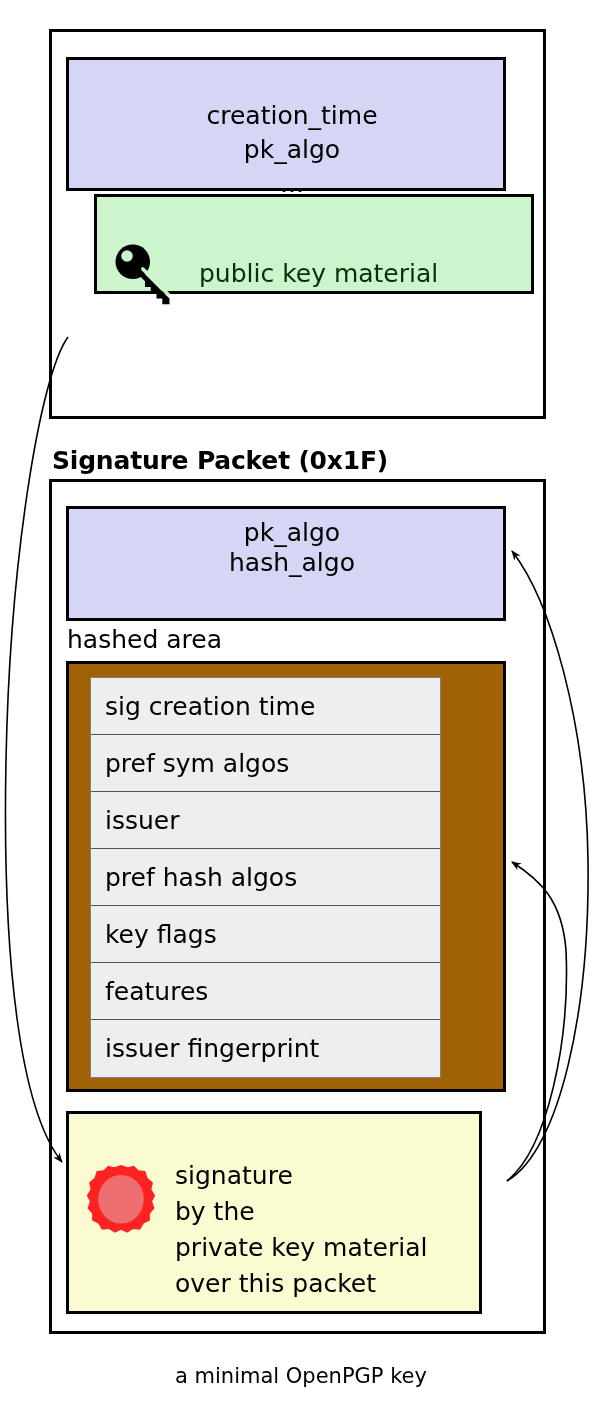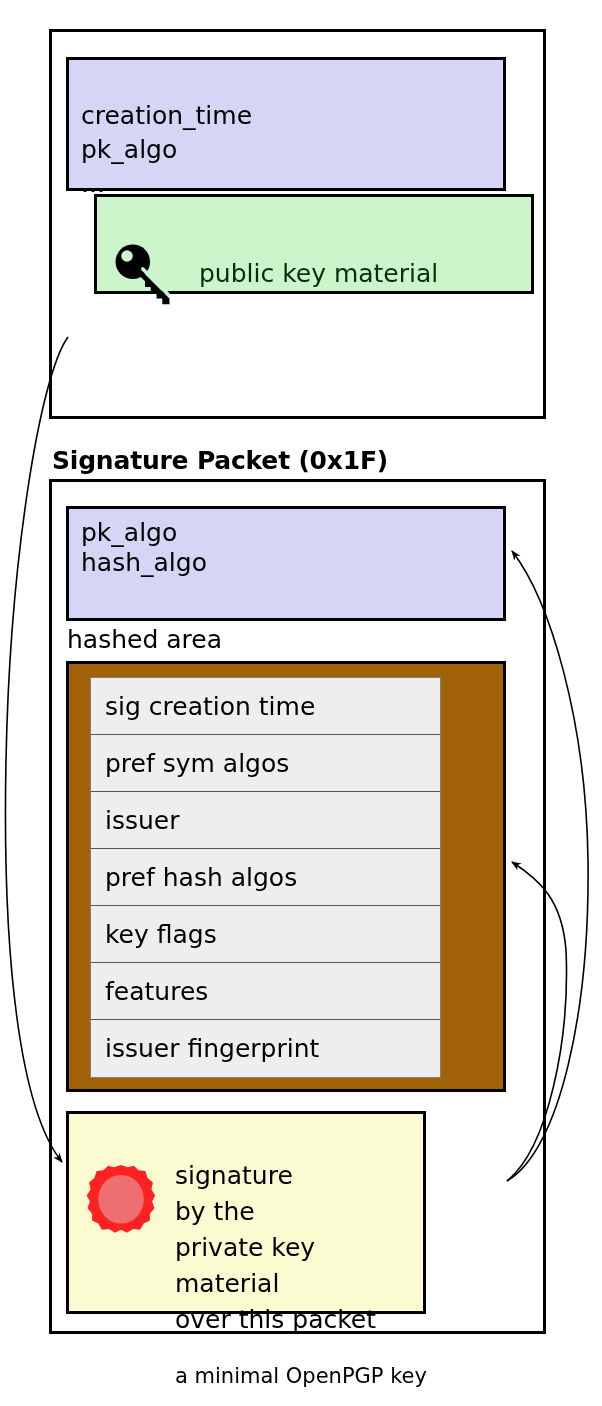--- a/index.html
+++ b/index.html
@@ -45,29 +45,29 @@
   
   .field-block {
     position: absolute;
     border: 3px solid #000;
     box-sizing: border-box;
     font-size: 25px;
     line-height: 30px;
     padding: 9px 0 0 12px;
     white-space: pre-line;
   }
-  .lavender { background: #d5d5f5; }
+  .lavender { background: #d5d5f5; text-align: center; }
   .green    { background: #ccf5cc; margin-left: 28px; }
   .yellow   { background: #fbfbd1; }
 
   #pk-meta     { left: 66px; top: 57px;  width: 440px; height: 134px; }
   #pk-material { left: 66px; top: 194px; width: 440px; height: 100px;
                  padding: 0; }
   #sig-meta    { left: 66px; top: 506px; width: 440px; height: 115px; }
-  #sig-body    { left: 66px; top: 1111px; width: 360px; height: 203px;
+  #sig-body    { left: 66px; top: 1111px; width: 416px; height: 203px;
                  padding: 0; }
 
   .pk-meta-text {
     font-size: 25px;
     line-height: 34px;
   }
 
   
   #pk-material .row-inner {
     display: flex;

